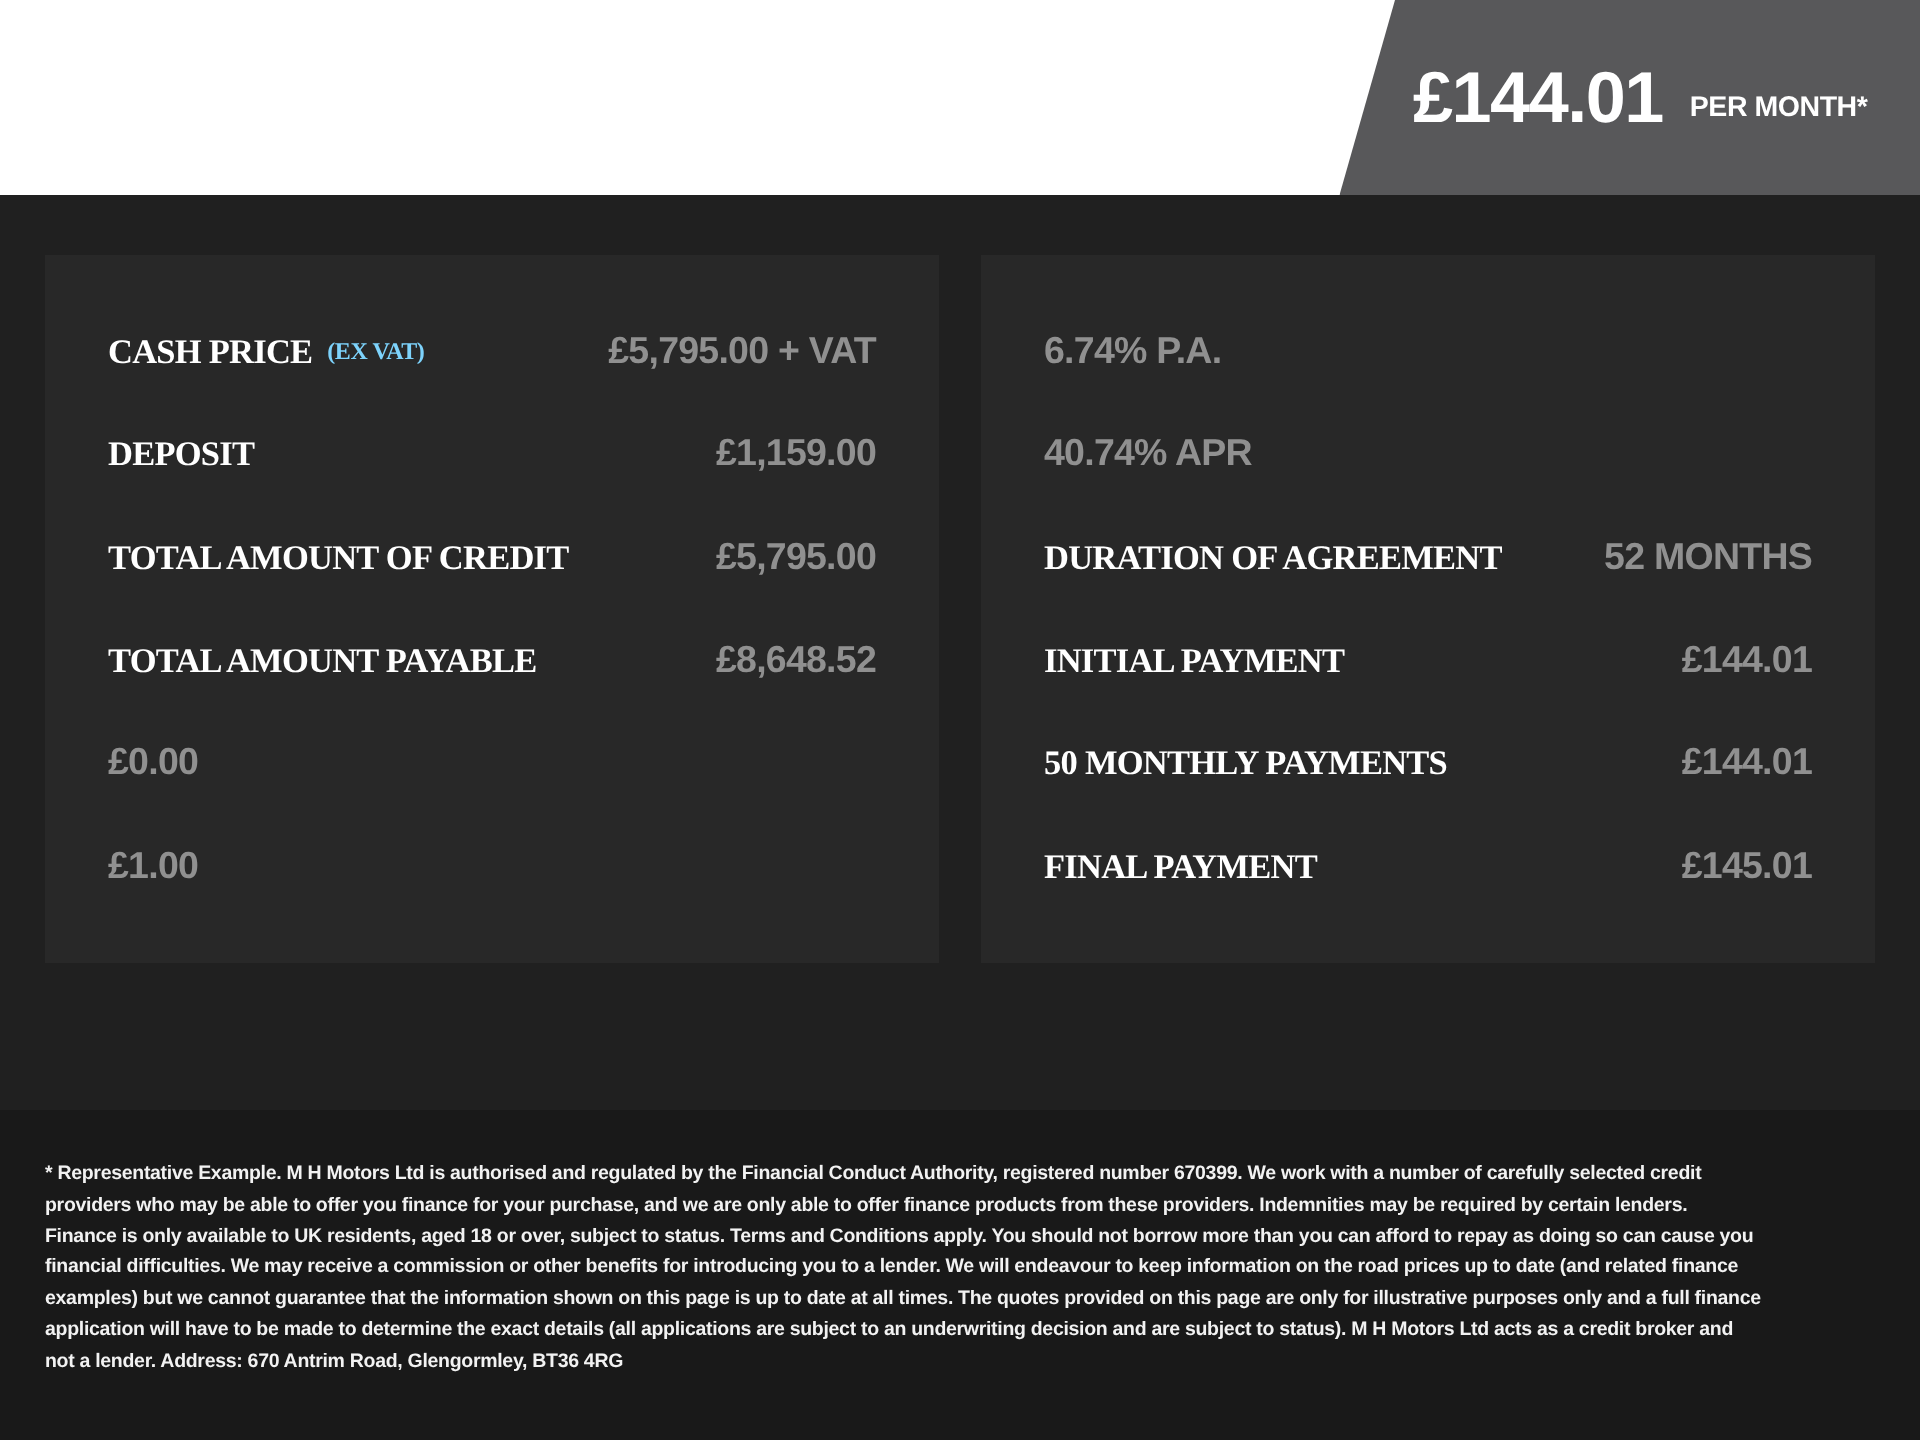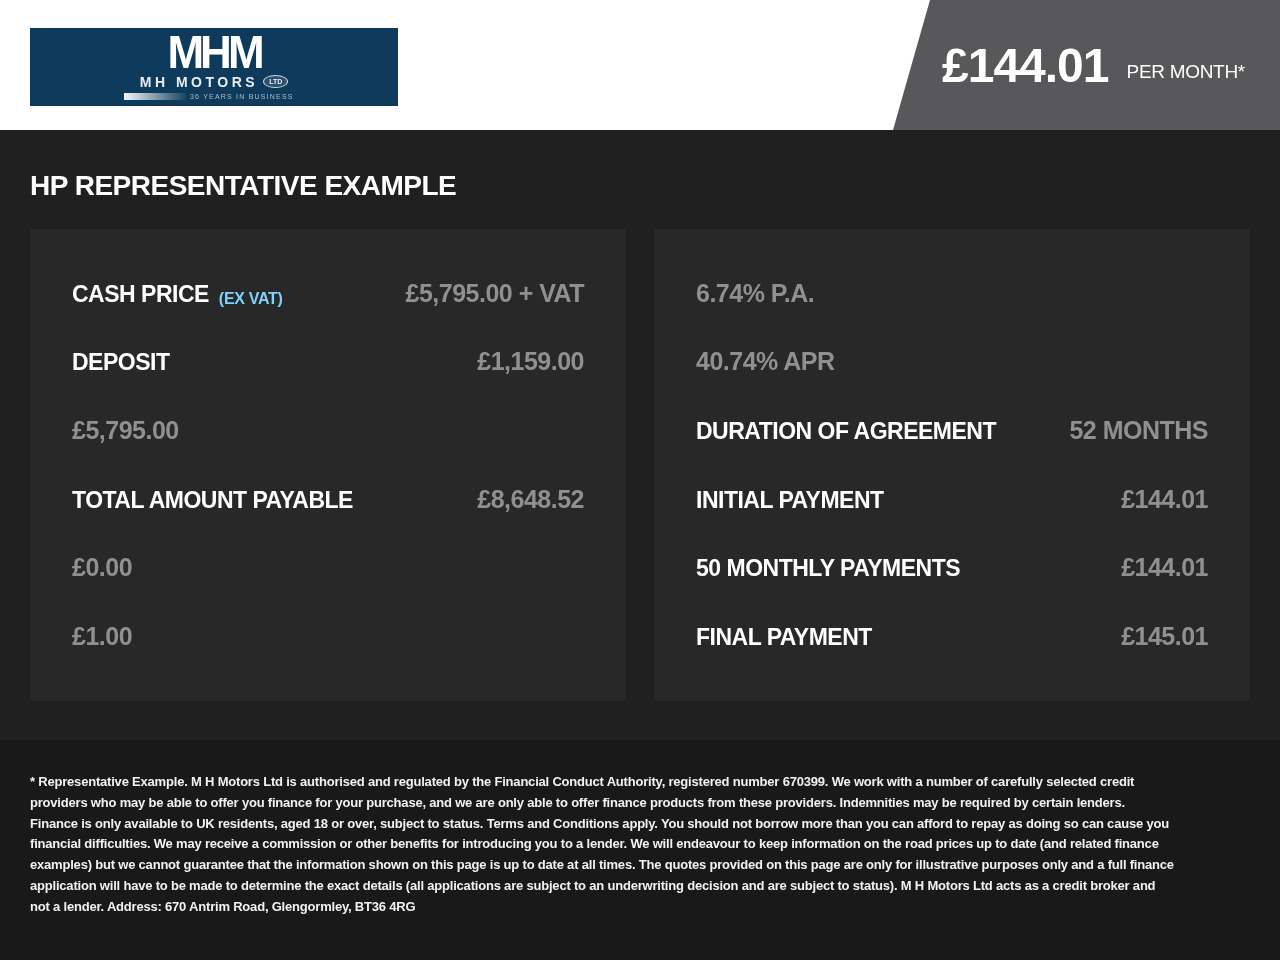--- a/index.html
+++ b/index.html
@@ -78,21 +78,21 @@
     padding-left:52px;
     color:#ffffff;
   }
   .price-amount {
     font-size:48px;
     font-weight:bold;
     letter-spacing:-1px;
   }
   .price-period {
     font-size:19px;
-    font-weight:normal;
+    font-weight:bold;
     margin-left:18px;
     margin-top:14px;
     letter-spacing:-0.3px;
   }
 
   
   .main {
     height:610px;
     background:#202020;
     padding:40px 30px 0 30px;
@@ -115,21 +115,21 @@
     padding:30px 42px;
     display:flex;
     flex-direction:column;
     justify-content:space-around;
   }
   .finance-row {
     display:flex;
     justify-content:space-between;
     align-items:baseline;
   }
-  .row-left { display:flex; align-items:flex-end; }
+  .row-left { display:flex; align-items:center;font-family:Liberation Serif, serif; }
   .row-label {
     color:#ffffff;
     font-size:23px;
     font-weight:bold;
     letter-spacing:-0.5px;
     white-space:nowrap;
   }
   .row-note {
     color:#7dd3fc;
     font-size:16px;
@@ -158,56 +158,47 @@
     font-weight:bold;
     line-height:1.6;
     letter-spacing:-0.2px;
     max-width:1145px;
   }
 </style>
 </head>
 <body>
 
 <div class="header">
-  <div class="logo-box">
-    <div class="logo-monogram">MHM</div>
-    <div class="logo-name-row">
-      <span class="logo-name">MH MOTORS</span>
-      <span class="logo-ltd">LTD</span>
-    </div>
-    <div class="logo-tagline-row">
-      <span class="logo-tagline-bar"></span>
-      <span class="logo-tagline">36 YEARS IN BUSINESS</span>
-    </div>
-  </div>
   <div class="price-badge">
     <span class="price-amount">£144.01</span>
     <span class="price-period">PER MONTH*</span>
   </div>
 </div>
 
 <div class="main">
-  <div class="section-title">HP REPRESENTATIVE EXAMPLE</div>
   <div class="panels">
 
     <div class="panel">
       <div class="finance-row">
         <span class="row-left">
           <span class="row-label">CASH PRICE</span>
           <span class="row-note">(EX VAT)</span>
         </span>
         <span class="row-value">£5,795.00 + VAT</span>
       </div>
       <div class="finance-row">
         <span class="row-left">
           <span class="row-label">DEPOSIT</span>
         </span>
         <span class="row-value">£1,159.00</span>
       </div>
       <div class="finance-row">
+        <span class="row-left">
+          <span class="row-label">TOTAL AMOUNT OF CREDIT</span>
+        </span>
         <span class="row-value">£5,795.00</span>
       </div>
       <div class="finance-row">
         <span class="row-left">
           <span class="row-label">TOTAL AMOUNT PAYABLE</span>
         </span>
         <span class="row-value">£8,648.52</span>
       </div>
       <div class="finance-row">
         <span class="row-value">£0.00</span>

